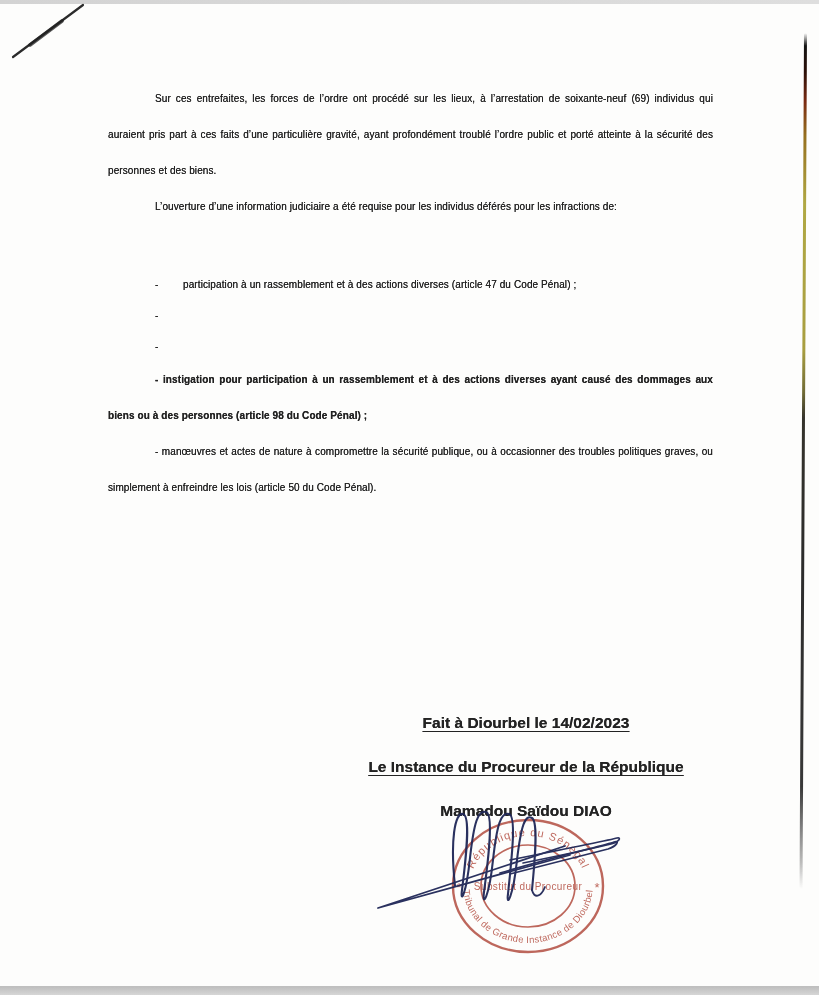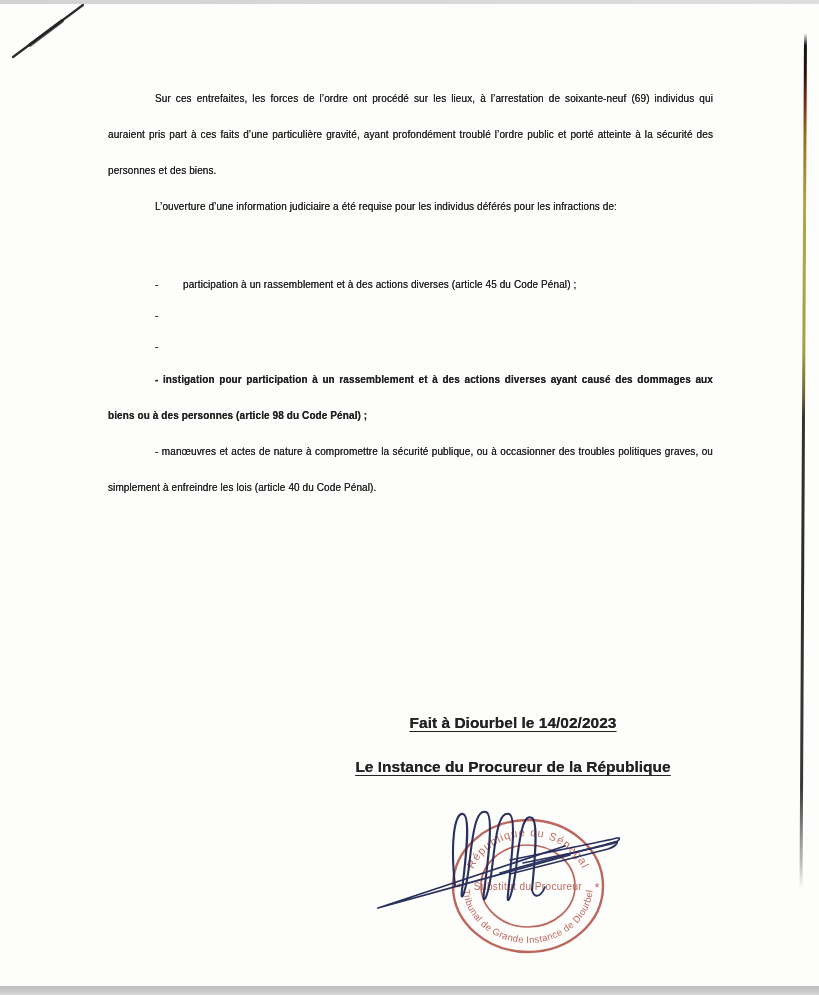--- a/index.html
+++ b/index.html
@@ -32,21 +32,21 @@
     filter:blur(.2px);}
   .doc p{margin:0;text-indent:47px;}
   #p1{margin-top:81px;}
   .offenses{margin-top:44px;line-height:31px;}
   .offense{display:flex;}
   .offense .dash{width:28px;flex:0 0 28px;padding-left:47px;box-sizing:content-box;}
   .offense .txt{flex:1;text-align:justify;}
   #p3{margin-top:0;font-weight:bold;}
   #p4{margin-top:0;}
   
-  .sig-block{position:absolute;left:313px;top:712px;width:400px;
+  .sig-block{position:absolute;left:326px;top:712px;width:400px;
     text-align:center;font-weight:bold;font-size:15.5px;line-height:22px;
     text-shadow:0 0 .4px rgba(25,25,25,.85);filter:blur(.15px);}
   .sig-line{margin:0 0 22px 0;}
   .u{text-decoration:underline;text-underline-offset:3px;text-decoration-thickness:1.4px;}
   .sig-name{margin-top:21px;}
   .stamp-sig{position:absolute;left:358px;top:796px;}
   .stamp-g{opacity:.82;}
   .ink-g{opacity:.95;}
 </style>
 </head>
@@ -63,37 +63,38 @@
 
   <div class="edge-line"></div>
 
   <div class="doc">
     <p id="p1">Sur ces entrefaites, les forces de l’ordre ont procédé sur les lieux, à l’arrestation de soixante-neuf (69) individus qui auraient pris part à ces faits d’une particulière gravité, ayant profondément troublé l’ordre public et porté atteinte à la sécurité des personnes et des biens.</p>
     <p id="p2">L’ouverture d’une information judiciaire a été requise pour les individus déférés pour les infractions de:</p>
 
     <div class="offenses">
       <div class="offense">
         <span class="dash">-</span>
-        <span class="txt">participation à un rassemblement et à des actions diverses (article 45 du Code Pénal) ;</span>
+        <span class="txt">participation à un rassemblement et à des actions diverses (article 47 du Code Pénal) ;</span>
       </div>
       <div class="offense">
         <span class="dash">-</span>
       </div>
       <div class="offense">
         <span class="dash">-</span>
       </div>
     </div>
 
     <p id="p3">- instigation pour participation à un rassemblement et à des actions diverses ayant causé des dommages aux biens ou à des personnes (article 98 du Code Pénal) ;</p>
-    <p id="p4">- manœuvres et actes de nature à compromettre la sécurité publique, ou à occasionner des troubles politiques graves, ou simplement à enfreindre les lois (article 40 du Code Pénal).</p>
+    <p id="p4">- manœuvres et actes de nature à compromettre la sécurité publique, ou à occasionner des troubles politiques graves, ou simplement à enfreindre les lois (article 50 du Code Pénal).</p>
   </div>
 
   <div class="sig-block">
     <div class="sig-line u">Fait à Diourbel le 14/02/2023</div>
     <div class="sig-line u">Le Instance du Procureur de la République</div>
+    <div class="sig-name">Mamadou Saïdou DIAO</div>
   </div>
 
   <svg class="stamp-sig" width="334" height="190" viewBox="0 0 334 190">
     <defs>
       <path id="arcTop" d="M112,90 A58,50 0 0,1 228,90"></path>
       <path id="arcBottom" d="M105,90 A65,57 0 0,0 235,90"></path>
     </defs>
 
     <g class="stamp-g" fill="none" stroke="#b0473a" filter="blur(.45px)">
       <ellipse cx="170" cy="90" rx="75" ry="66" stroke-width="2.4"></ellipse>

